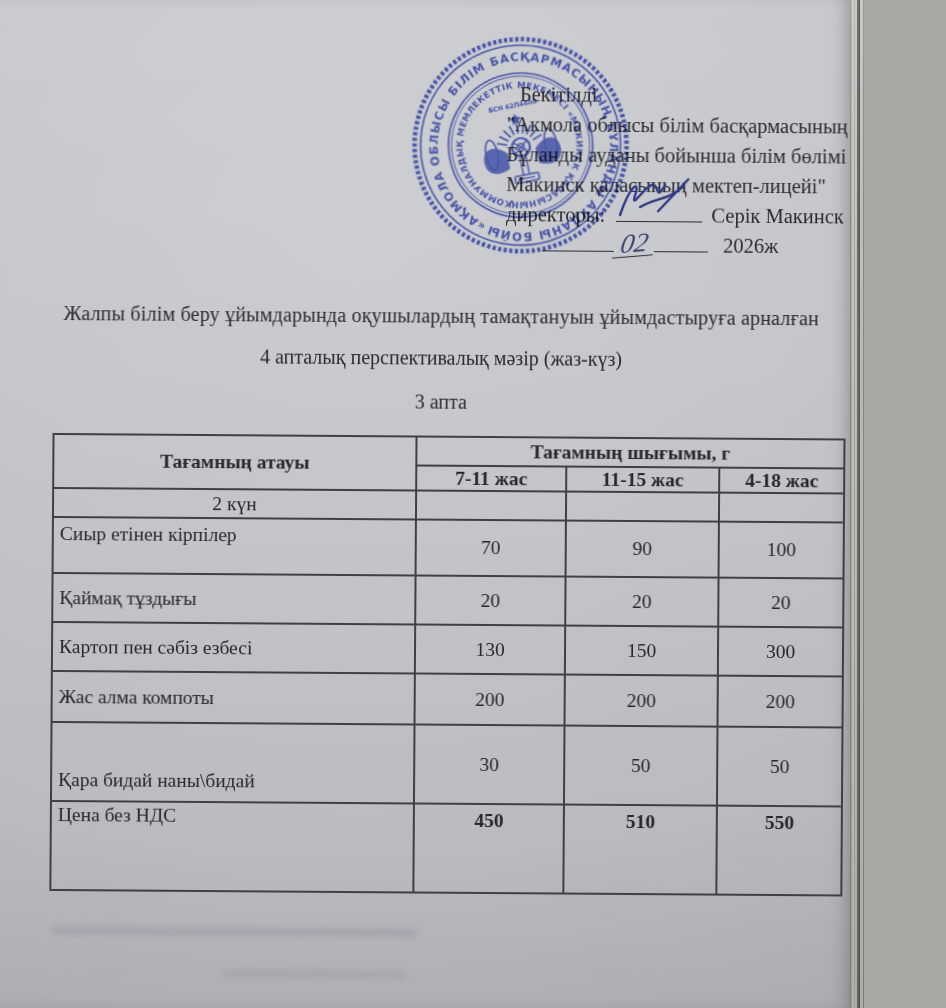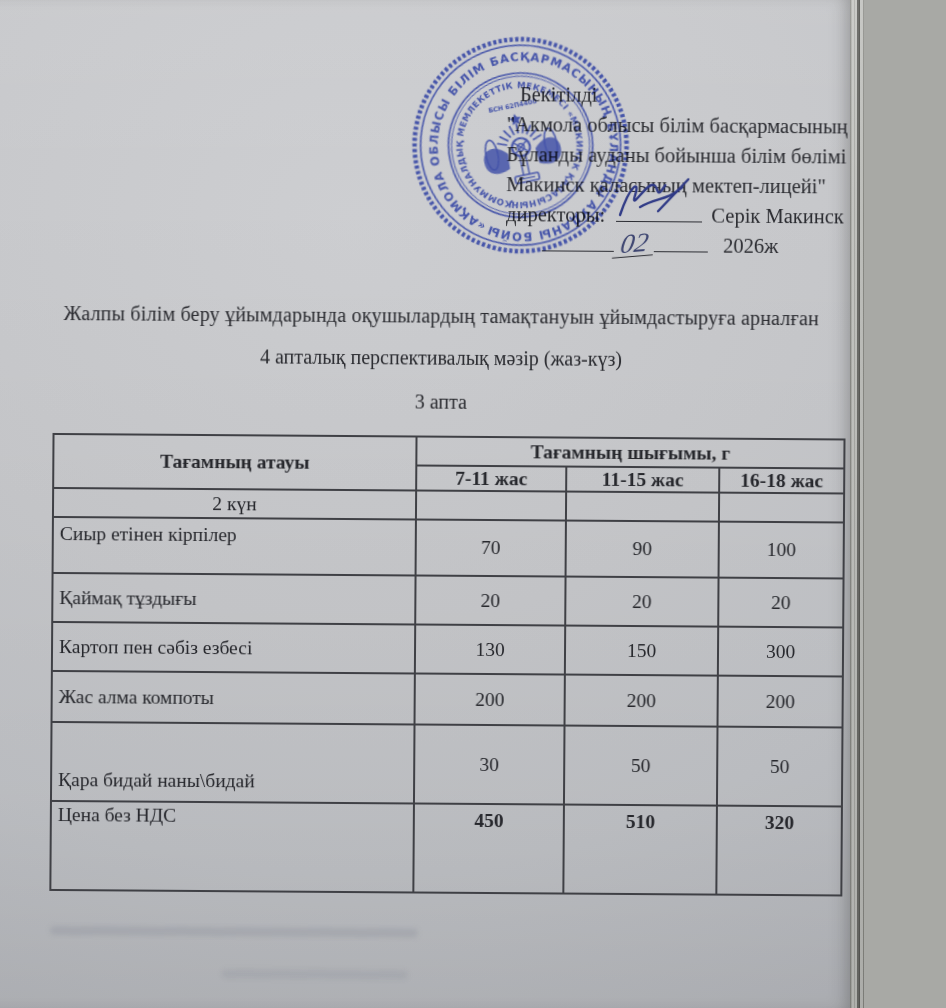--- a/index.html
+++ b/index.html
@@ -198,21 +198,21 @@
           <col class="c4">
         </colgroup>
       <tbody>
         <tr class="h1">
           <td class="hdish" rowspan="2">Тағамның атауы</td>
           <td class="hgroup" colspan="3">Тағамның шығымы, г</td>
         </tr>
         <tr class="h2">
           <td class="hage">7-11 жас</td>
           <td class="hage">11-15 жас</td>
-          <td class="hage">16-18 жас</td>
+          <td class="hage">4-18 жас</td>
         </tr>
         <tr class="day">
           <td class="dayc">2 күн</td>
           <td></td>
           <td></td>
           <td></td>
         </tr>
         <tr class="r1">
           <td class="lbl">Сиыр етінен кірпілер</td>
           <td class="num">70</td>
@@ -240,21 +240,21 @@
         <tr class="r5">
           <td class="lbl">Қара бидай наны\бидай</td>
           <td class="num">30</td>
           <td class="num">50</td>
           <td class="num">50</td>
         </tr>
         <tr class="r6">
           <td class="lbl">Цена без НДС</td>
           <td class="num">450</td>
           <td class="num">510</td>
-          <td class="num">320</td>
+          <td class="num">550</td>
         </tr>
       </tbody>
     </table>
 
     <div class="smudge sm1"></div>
     <div class="smudge sm2"></div>
   </div>
 </div>
 
 </body></html>

